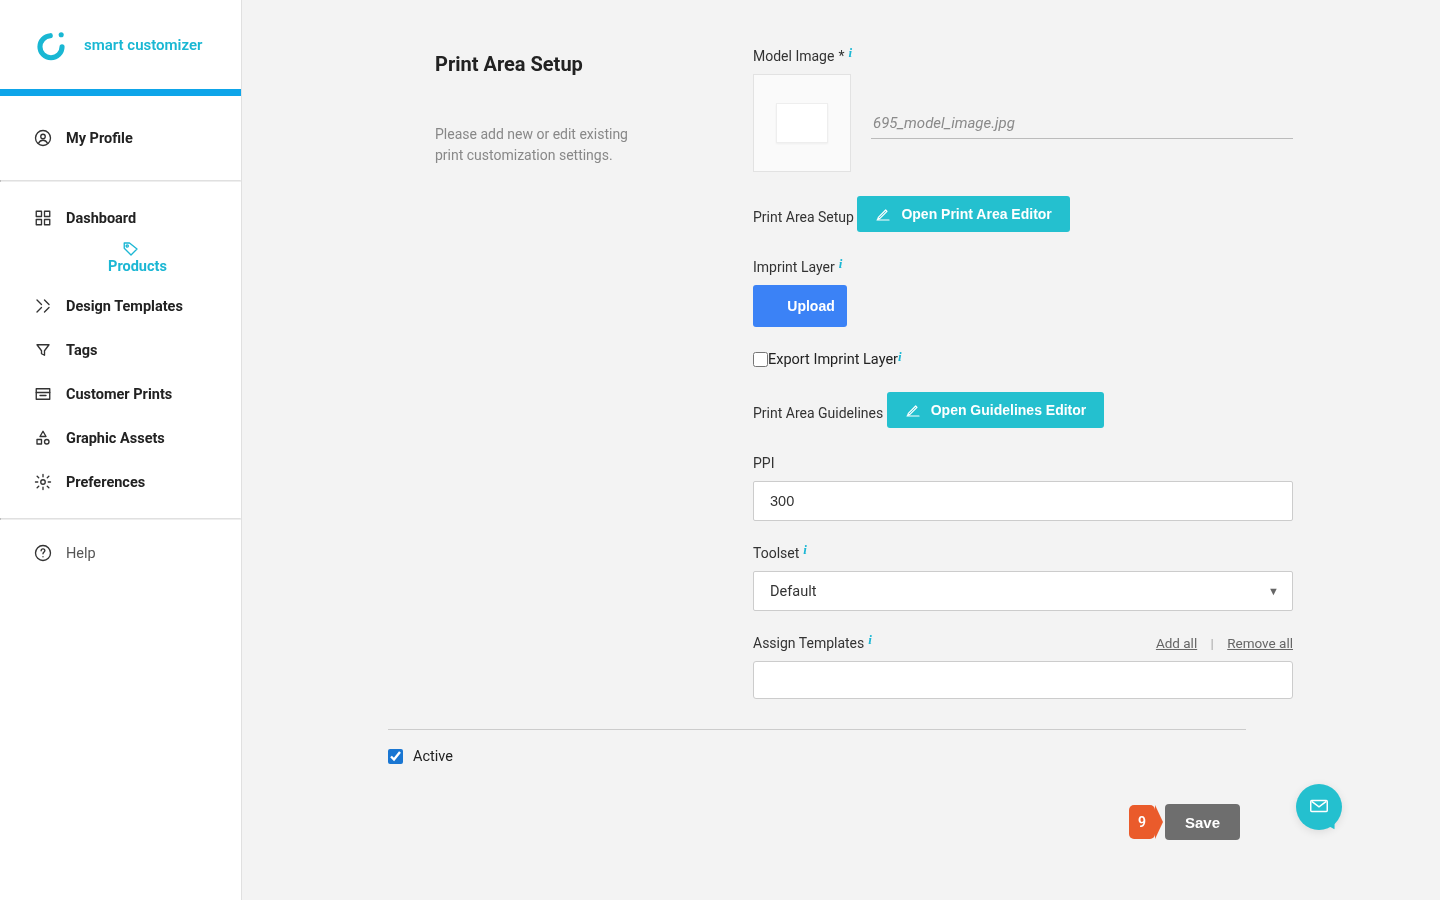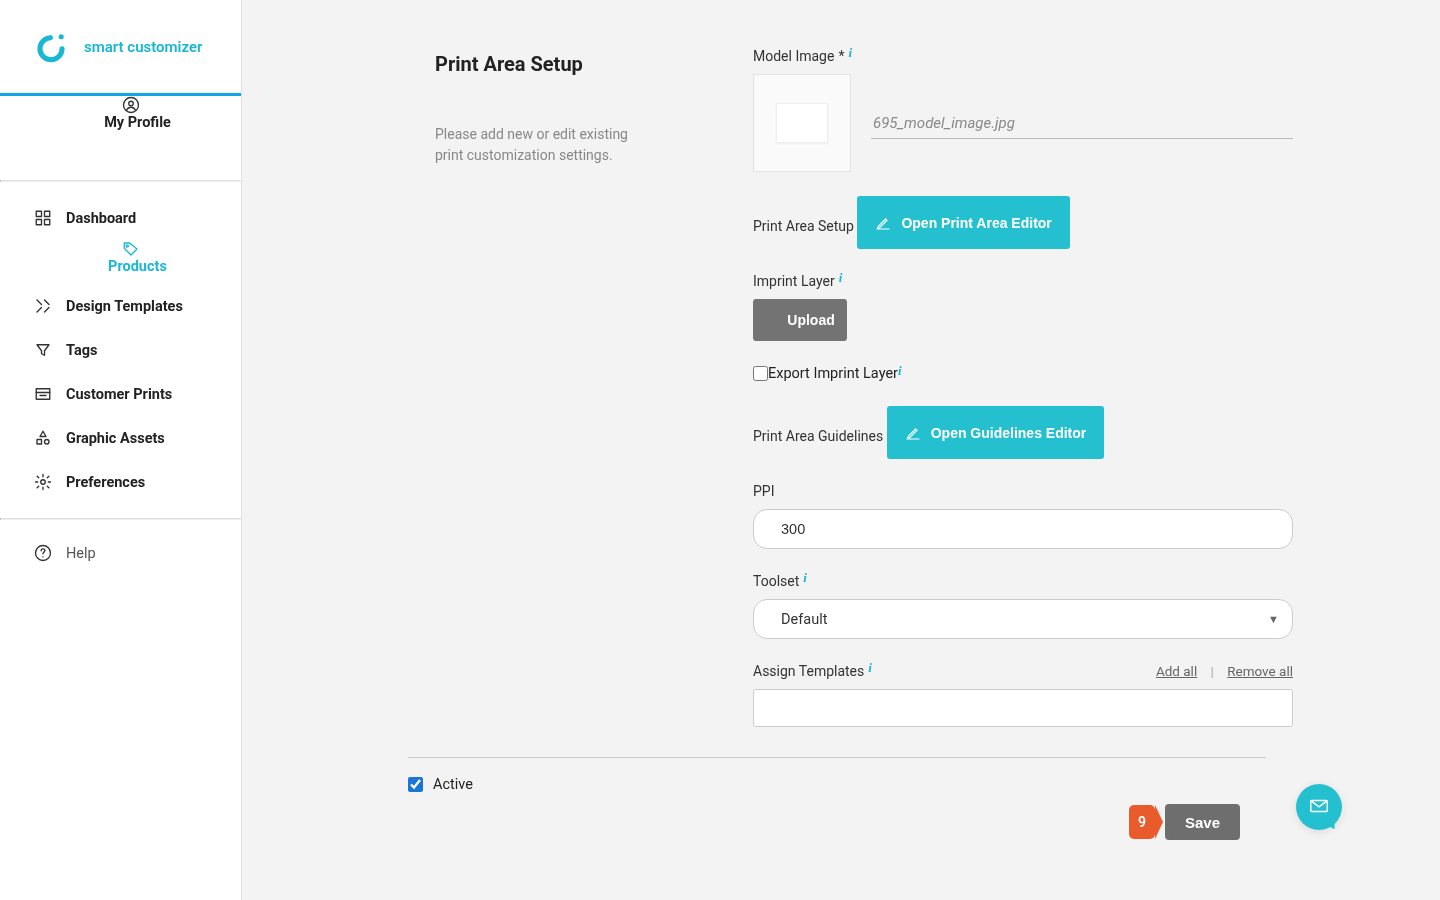--- a/index.html
+++ b/index.html
@@ -20,21 +20,21 @@
     width: 242px;
     height: 100%;
     background: #fff;
     border-right: 1px solid #e0e0e0;
   }
   .logo-block {
     height: 96px;
     display: flex;
     align-items: center;
     padding-left: 34px;
-    border-bottom: 3px solid #0ea5e9;
+    border-bottom: 7px solid #0ea5e9;
   }
   .logo-mark {
     width: 34px; height: 34px;
     position: relative;
     margin-right: 16px;
   }
   .logo-text {
     color: #19b7d3;
     font-weight: 600;
     font-size: 15px;
@@ -44,21 +44,21 @@
   .nav-item {
     display: flex;
     align-items: center;
     padding: 0 0 0 34px;
     height: 44px;
     cursor: pointer;
     color: #222;
     font-weight: 700;
     font-size: 14.5px;
   }
-  .nav-item.profile { height: 84px; flex-direction: column; }
+  .nav-item.profile { height: 84px; }
   .nav-item .nav-icon {
     width: 18px; height: 18px;
     margin-right: 14px;
     flex-shrink: 0;
   }
   .nav-item.active { color: #1cb7d4; flex-direction: column; }
   .nav-item.active .nav-icon path,
   .nav-item.active .nav-icon circle,
   .nav-item.active .nav-icon rect { stroke: #1cb7d4; }
   .nav-item.help {
@@ -141,28 +141,28 @@
     font-size: 15px;
   }
 
   .btn {
     display: inline-flex;
     align-items: center;
     gap: 10px;
     border: none;
     border-radius: 3px;
     padding: 0 18px;
-    height: 53px;
+    height: 36px;
     font-size: 14px;
     font-weight: 600;
     cursor: pointer;
     color: #fff;
   }
   .btn-cyan { background: #24c0cf; }
-  .btn-gray { background: #737373; padding-left: 40px; }
+  .btn-gray { background: #3b82f6; padding-left: 40px; }
   .btn .btn-icon { width: 16px; height: 16px; }
 
   .upload-row { display: flex; align-items: center; gap: 20px; }
   .upload-btn { width: 94px; justify-content: center; height: 42px; }
   .no-file-line {
     flex: 1;
     border-bottom: 1px solid #bbb;
     padding: 10px 2px;
     color: #8a8a8a;
     font-style: italic;
@@ -177,22 +177,22 @@
   .checkbox-row input[type=checkbox] {
     width: 15px; height: 15px;
     accent-color: #1976d2;
     cursor: pointer;
   }
 
   .text-input, .select-input {
     width: 100%;
     height: 40px;
     border: 1px solid #ccc;
-    border-radius: 14px;
-    padding: 0 27px;
+    border-radius: 2px;
+    padding: 0 16px;
     font-size: 14.5px;
     background: #fff;
     color: #333;
   }
   .select-wrapper { position: relative; }
   .select-caret {
     position: absolute;
     right: 14px; top: 50%;
     transform: translateY(-50%);
     pointer-events: none;
@@ -209,21 +209,21 @@
     border-radius: 3px;
     min-height: 38px;
     background: #fff;
   }
 
   .bottom-divider {
     border: none;
     border-top: 1px solid #ccc;
     margin: 26px 0 18px 0;
   }
-  .wide-row { width: 858px; margin-left: 20px; }
+  .wide-row { width: 858px; }
 
   .active-row {
     display: flex;
     align-items: center;
     gap: 10px;
     font-size: 14.5px;
     margin-bottom: 40px;
   }
   .active-row input[type=checkbox] {
     width: 15px; height: 15px;

